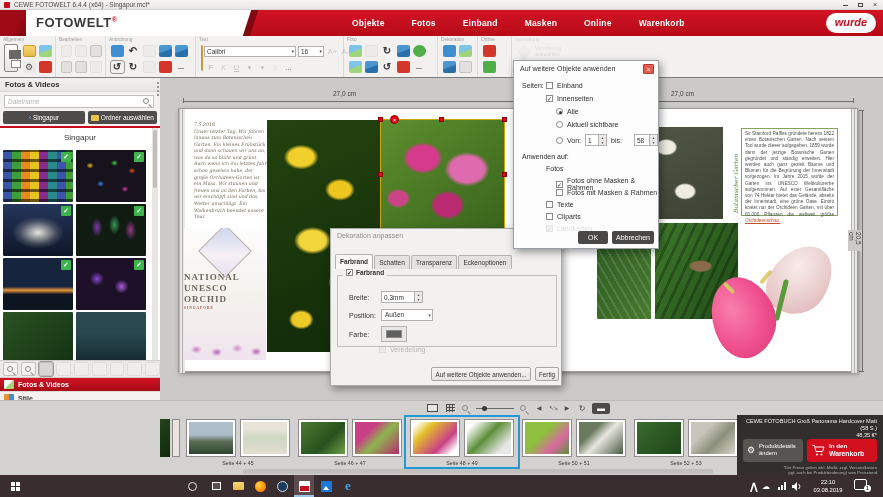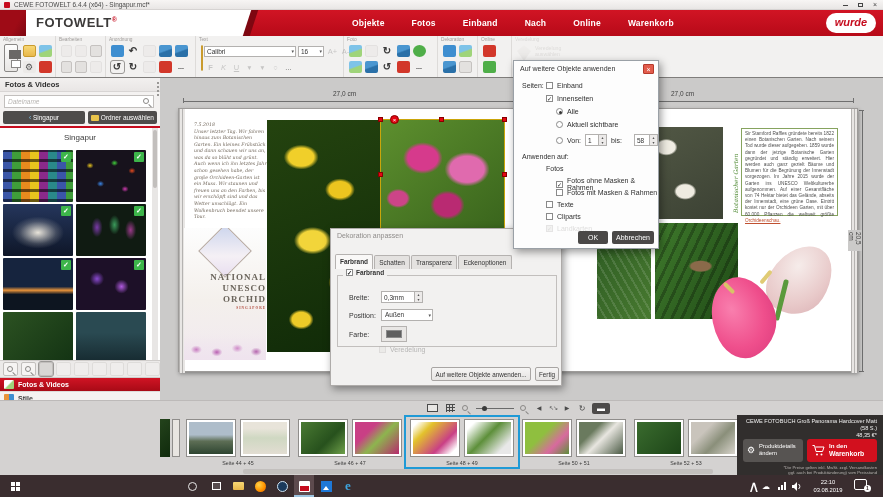--- a/index.html
+++ b/index.html
@@ -89,21 +89,21 @@
   .spine{position:absolute;left:338px;top:0;width:3px;height:264px;background:linear-gradient(90deg,transparent,#c5c3c1,transparent)}
   .journal{font-family:"DejaVu Serif",serif;font-style:italic;font-size:4.7px;line-height:1.4;color:#746a5e}
   .phot{position:absolute}
   .handle{position:absolute;width:5px;height:5px;background:#e30613;border:1px solid #8a0000;z-index:4}
   .rothandle{position:absolute;width:9px;height:9px;border-radius:50%;background:#e30613;border:1px solid #8a0000;color:#fff;font-size:6px;line-height:8px;text-align:center;z-index:4}
   .infoblock{position:absolute;border:1px solid #86a35e;padding:2px 3px;font-size:4.7px;color:#4f4f4f;text-align:justify;line-height:1.32;background:#fff}
   .infolink{color:#c05030;text-decoration:underline}
   .vcaption{position:absolute;font-family:"DejaVu Serif",serif;font-style:italic;font-size:6px;color:#4f8a33;transform:rotate(-90deg);transform-origin:left top;white-space:nowrap}
   .logophoto{position:absolute;overflow:hidden;background:linear-gradient(#fdfdfd,#f4f0ec 55%,#f1e9ef);}
   .logodiamond{position:absolute;left:22px;top:4px;width:38px;height:38px;transform:rotate(45deg);border:1px solid #b5a8a0;background:linear-gradient(135deg,#ccd5ed,#f5f0f5 60%,#e8def0)}
-  .logotxt{position:absolute;width:100%;text-align:right;font-family:"Liberation Serif",serif;font-weight:bold;color:#6b655c;letter-spacing:1px}
+  .logotxt{position:absolute;width:100%;text-align:left;font-family:"Liberation Serif",serif;font-weight:bold;color:#6b655c;letter-spacing:1px}
   .flower{position:absolute}
   .stem{position:absolute;background:#5a9a3c;border-radius:2px}
   
   .dlg{position:absolute;box-shadow:2px 3px 8px rgba(0,0,0,.4)}
   .dlg-deco{left:330px;top:228px;width:232px;height:158px;background:#f2f1f0;border:1px solid #aeaba9;z-index:5}
   .dlg-deco .dtitle{position:absolute;left:6px;top:3px;font-size:7px;color:#8f8c8a}
   .dlg-deco .dmenu{position:absolute;right:6px;top:2px;font-size:10px;color:#4a4a4a}
   .tab{position:absolute;top:26px;height:14px;font-size:6.5px;line-height:13px;text-align:center;color:#333;background:#e4e2e0;border:1px solid #b5b2b0;border-bottom:none;border-radius:2px 2px 0 0}
   .tab.active{background:#f9f8f7;height:15px;top:25px;font-weight:bold}
   .fieldset{position:absolute;left:6px;top:46px;width:220px;height:72px;border:1px solid #c2bfbd}
@@ -181,21 +181,21 @@
     <div class="logoskew"></div>
     <div class="logostripe"></div>
     <div class="logoarea">
       <div class="logowedge"></div>
       <div class="logotext"><span>FOTOWELT</span><span class="logoreg">®</span></div>
     </div>
     <div class="menuitems">
       <span class="menuitem">Objekte</span>
       <span class="menuitem">Fotos</span>
       <span class="menuitem">Einband</span>
-      <span class="menuitem">Nach</span>
+      <span class="menuitem">Masken</span>
       <span class="menuitem">Online</span>
       <span class="menuitem">Warenkorb</span>
     </div>
     <div class="cewebadge">wurde</div>
   </div>
 
   <div class="abs ribbon">
     <div class="rgroup" style="width:56px">
       <div class="rlabel">Allgemein</div>
       <div style="display:flex">

